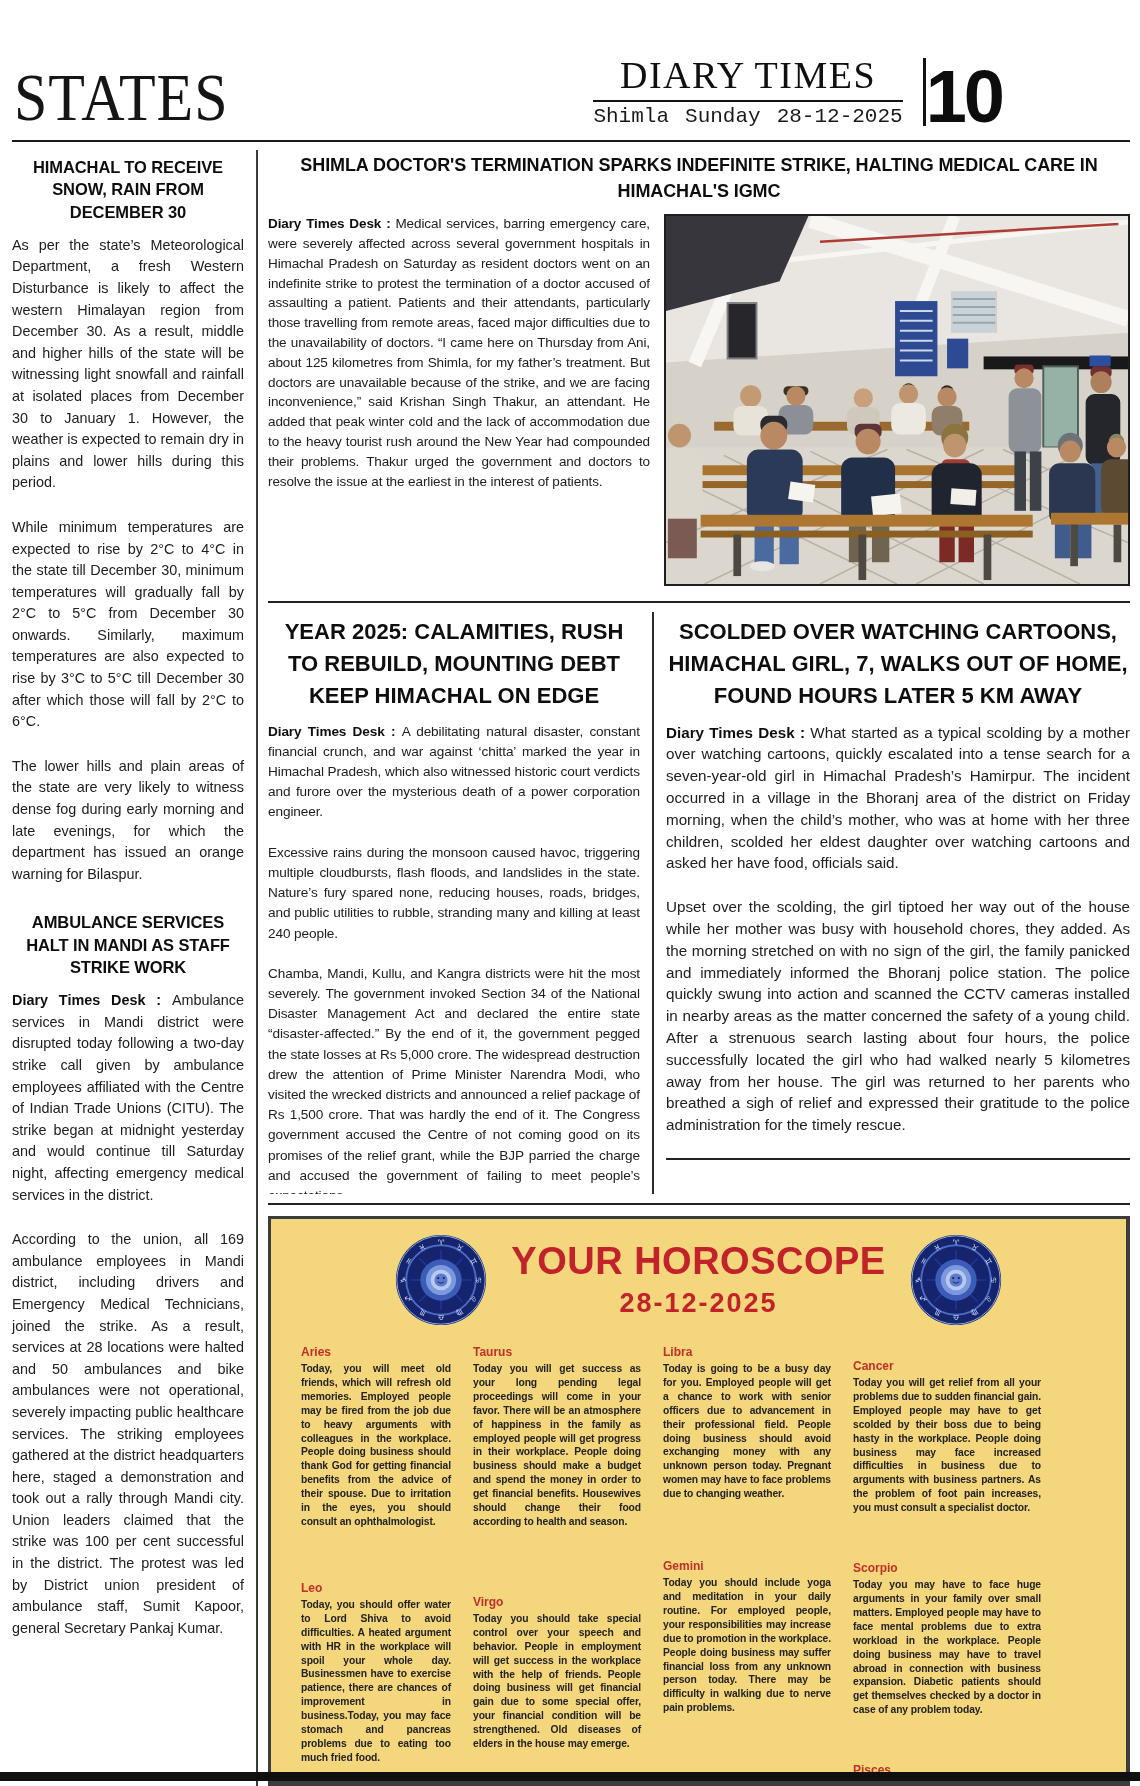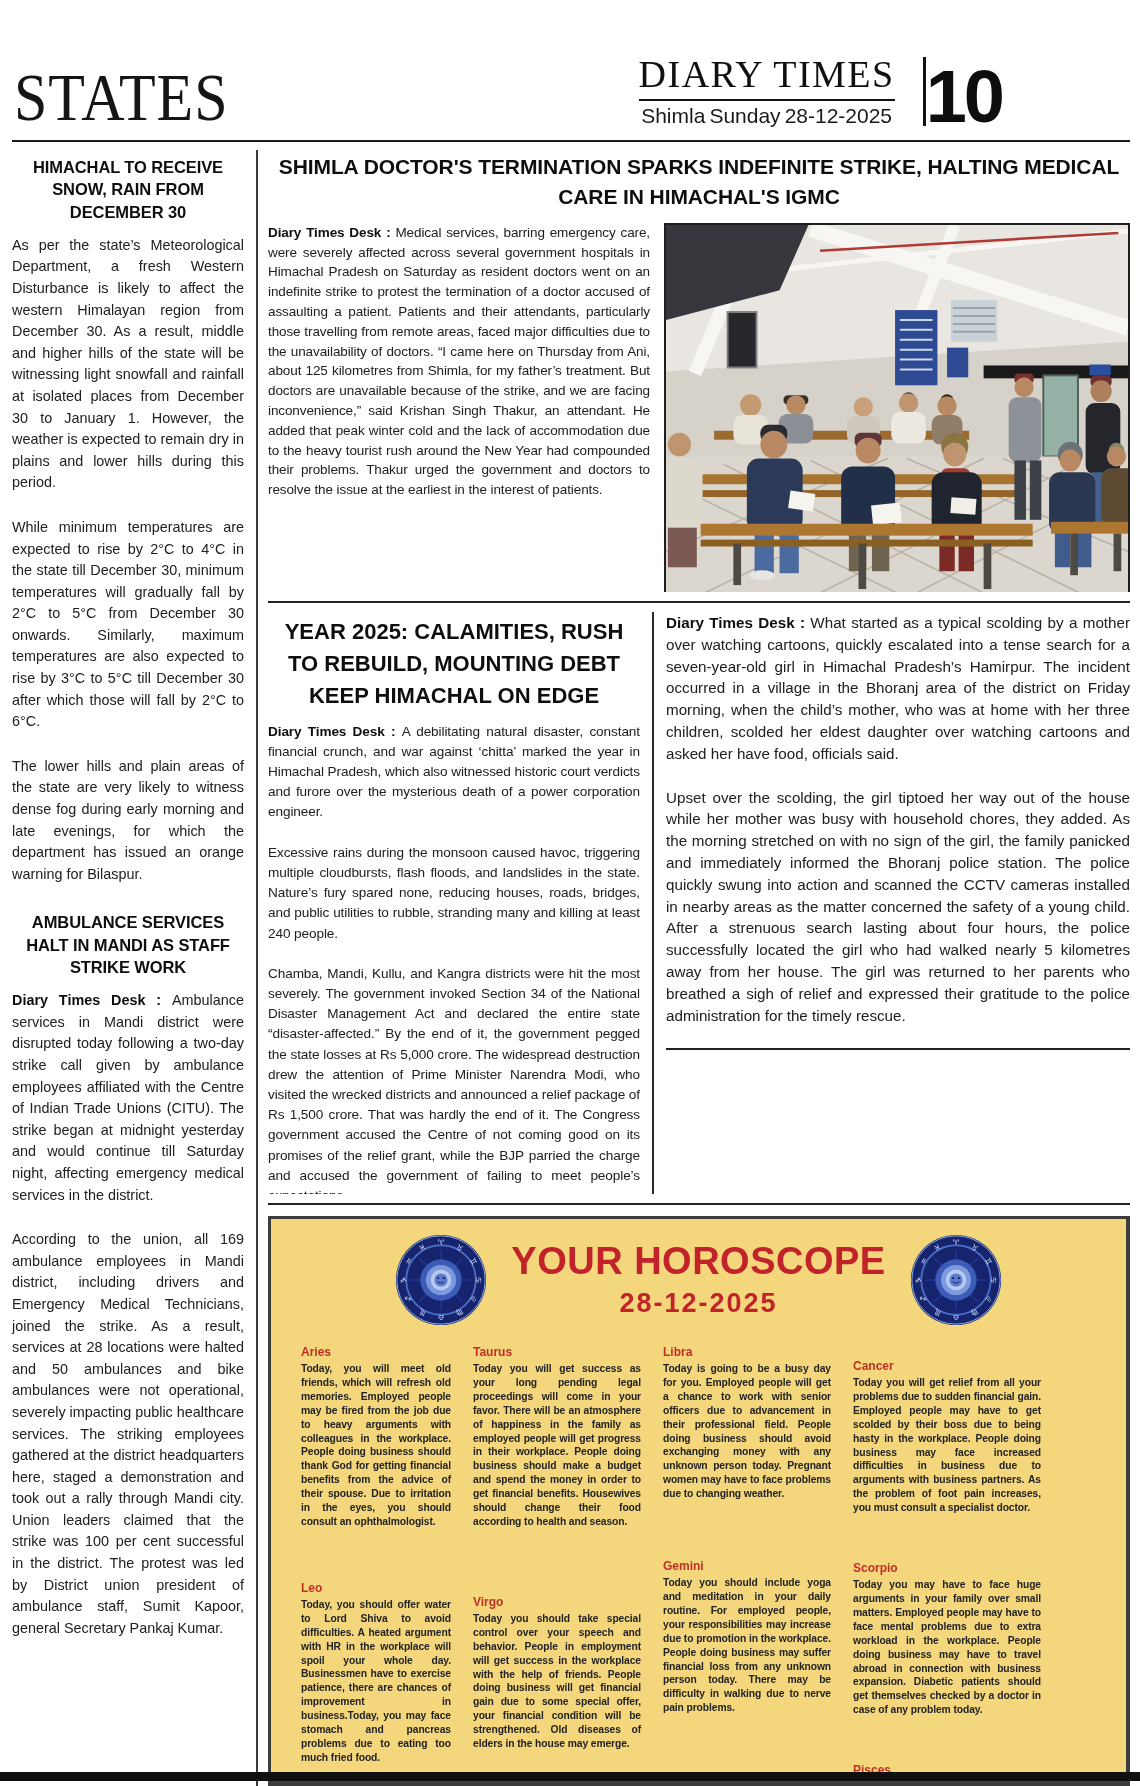--- a/index.html
+++ b/index.html
@@ -11,39 +11,39 @@
     padding: 8px 10px 0 12px; overflow: hidden;
   }
   
   .masthead { display: flex; align-items: flex-end; height: 122px; }
   .section-title {
     font-family: "Liberation Serif", serif; font-size: 60px; font-weight: 400;
     letter-spacing: 1px; line-height: 0.95; color: #151515; transform: scaleY(1.12);
     transform-origin: bottom left; margin-left: 2px;
   }
   .mast-right { margin-left: auto; display: flex; align-items: stretch; margin-right: 128px; margin-bottom: 2px; }
-  .mast-col { display: flex; flex-direction: column; align-items: center; justify-content: flex-end; padding-right: 28px; }
+  .mast-col { display: flex; flex-direction: column; align-items: center; justify-content: flex-end; padding-right: 20px; }
   .paper-name { font-family: "Liberation Serif", serif; font-size: 38px; letter-spacing: 1.5px; color: #101010; line-height: 1.05; white-space: nowrap; }
   .mast-rule { width: 100%; border-top: 2.5px solid #141414; margin: 4px 0 3px; }
-  .dateline { font-family: Liberation Sans, sans-serif; font-size: 21px; color: #1a1a1a; white-space: nowrap; display: flex; gap: 4px; }
+  .dateline { font-family: Liberation Mono, monospace; font-size: 21px; color: #1a1a1a; white-space: nowrap; display: flex; gap: 16px; }
   .mast-vline { border-left: 3px solid #121212; margin: 2px 0; }
   .page-num { font-size: 74px; font-weight: 800; letter-spacing: -3px; line-height: 0.82; padding-left: 0; align-self: flex-end; color: #0d0d0d; }
   .header-rule { border-top: 2.5px solid #1a1a1a; margin-top: 10px; }
   
   .content { display: grid; grid-template-columns: 234px 2px 1fr; column-gap: 10px; padding-top: 8px; }
   .vline-main { background: #3a3a3a; width: 2px; }
   
   .col-left { padding-right: 2px; }
   .col-left h2 { font-size: 16.5px; font-weight: 800; text-align: center; line-height: 1.35; letter-spacing: -0.1px; color: #0e0e0e; margin: 6px 0 12px; }
   .col-left .art2 h2 { margin-top: 26px; }
   .col-left p { font-size: 14.4px; line-height: 21.6px; text-align: justify; color: #202020; margin-bottom: 23px; }
   
   .col-main { display: flex; flex-direction: column; }
   .doctor-sec { height: 442px; overflow: hidden; }
-  .doctor-sec h1 { font-size: 21px; font-weight: 800; text-align: center; line-height: 1.45; letter-spacing: -0.1px; color: #0e0e0e; margin: 2px 8px 10px; }
+  .doctor-sec h1 { font-size: 18px; font-weight: 800; text-align: center; line-height: 1.45; letter-spacing: -0.1px; color: #0e0e0e; margin: 2px 8px 10px; }
   .doctor-body { display: flex; gap: 14px; height: 372px; }
   .doctor-text { width: 382px; flex: none; font-size: 13.5px; line-height: 19.8px; text-align: justify; color: #202020; overflow: hidden; letter-spacing: -0.1px; }
   .photo { flex: 1; border: 2px solid #1f1f1f; background: #d6d1c9; overflow: hidden; }
   .photo svg { width: 100%; height: 100%; display: block; }
   .h-rule { border-top: 2.5px solid #222; margin: 9px 0; }
   .two-col { display: grid; grid-template-columns: 372px 2px 1fr; column-gap: 12px; height: 582px; overflow: hidden; }
   .vline-mid { background: #2a2a2a; width: 2px; }
   .two-col h2 { font-size: 22px; font-weight: 800; text-align: center; line-height: 1.45; color: #0e0e0e; margin: 4px 2px 10px; }
   .year-sec p { font-size: 13.6px; line-height: 20.2px; text-align: justify; color: #202020; margin-bottom: 20px; letter-spacing: -0.1px; }
   .girl-sec p { font-size: 15.2px; line-height: 21.8px; text-align: justify; color: #202020; margin-bottom: 22px; }
@@ -290,20 +290,21 @@
 
       <div class="two-col">
         <section class="year-sec">
           <h2>YEAR 2025: CALAMITIES, RUSH TO REBUILD, MOUNTING DEBT KEEP HIMACHAL ON EDGE</h2>
           <p><span class="byline">Diary Times Desk : </span><span>A debilitating natural disaster, constant financial crunch, and war against ‘chitta’ marked the year in Himachal Pradesh, which also witnessed historic court verdicts and furore over the mysterious death of a power corporation engineer.</span></p>
           <p>Excessive rains during the monsoon caused havoc, triggering multiple cloudbursts, flash floods, and landslides in the state. Nature’s fury spared none, reducing houses, roads, bridges, and public utilities to rubble, stranding many and killing at least 240 people.</p>
           <p>Chamba, Mandi, Kullu, and Kangra districts were hit the most severely. The government invoked Section 34 of the National Disaster Management Act and declared the entire state “disaster-affected.” By the end of it, the government pegged the state losses at Rs 5,000 crore. The widespread destruction drew the attention of Prime Minister Narendra Modi, who visited the wrecked districts and announced a relief package of Rs 1,500 crore. That was hardly the end of it. The Congress government accused the Centre of not coming good on its promises of the relief grant, while the BJP parried the charge and accused the government of failing to meet people’s expectations.</p>
         </section>
         <div class="vline-mid"></div>
         <section class="girl-sec">
+          <h2>SCOLDED OVER WATCHING CARTOONS, HIMACHAL GIRL, 7, WALKS OUT OF HOME, FOUND HOURS LATER 5 KM AWAY</h2>
           <p><span class="byline">Diary Times Desk : </span><span>What started as a typical scolding by a mother over watching cartoons, quickly escalated into a tense search for a seven-year-old girl in Himachal Pradesh’s Hamirpur. The incident occurred in a village in the Bhoranj area of the district on Friday morning, when the child’s mother, who was at home with her three children, scolded her eldest daughter over watching cartoons and asked her have food, officials said.</span></p>
           <p>Upset over the scolding, the girl tiptoed her way out of the house while her mother was busy with household chores, they added. As the morning stretched on with no sign of the girl, the family panicked and immediately informed the Bhoranj police station. The police quickly swung into action and scanned the CCTV cameras installed in nearby areas as the matter concerned the safety of a young child. After a strenuous search lasting about four hours, the police successfully located the girl who had walked nearly 5 kilometres away from her house. The girl was returned to her parents who breathed a sigh of relief and expressed their gratitude to the police administration for the timely rescue.</p>
           <div class="girl-end-rule"></div>
         </section>
       </div>
 
       <div class="h-rule"></div>
 
       <section class="horoscope">
         <div class="horo-head">

